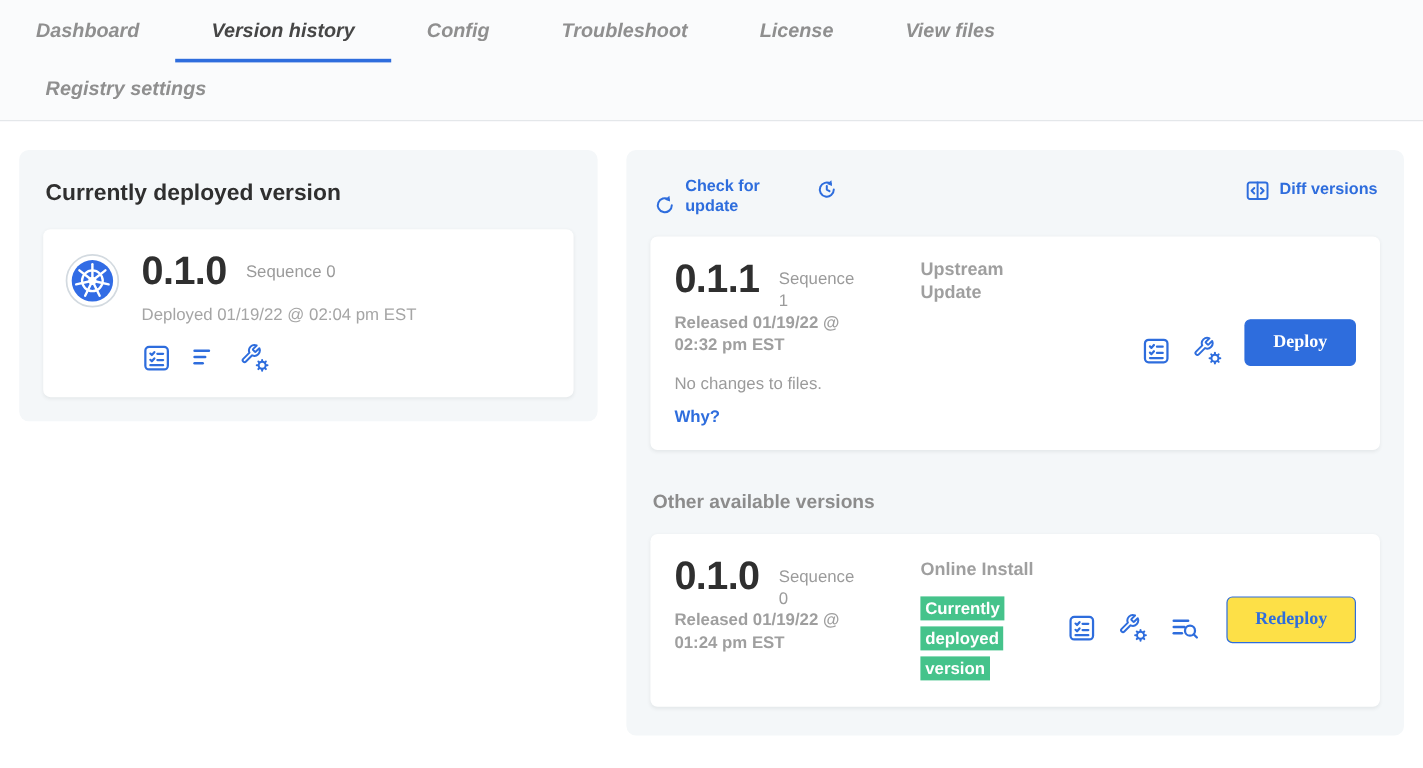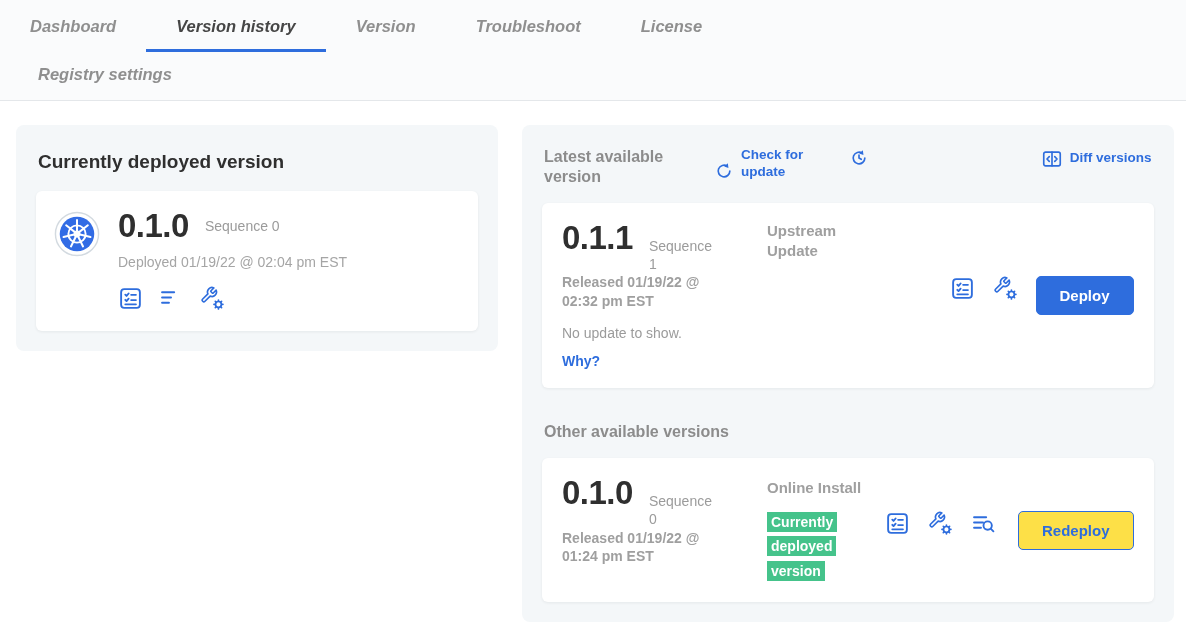--- a/index.html
+++ b/index.html
@@ -41,21 +41,21 @@
     background:#ffffff;border-radius:6px;
     box-shadow:0 1px 3px rgba(50,60,70,0.08);
   }
 
   
   .current-card{display:flex;gap:18px;padding:18px 20px 20px 18px;}
   .k8s{width:46px;height:46px;flex:0 0 auto;margin-top:2px;}
   .version-row{display:flex;align-items:flex-start;}
   .version-big{font-size:33px;font-weight:800;color:#2f2f2f;line-height:1.05;letter-spacing:-0.5px;}
   .sequence{font-size:14px;color:var(--gray-text);margin:8px 0 0 16px;line-height:1.3;}
-  .sequence.wrap{width:66px;margin-top:16px;}
+  .sequence.wrap{width:66px;}
   .deployed-line{font-size:14px;color:#a5a5a5;margin-top:10px;}
   .icon-row{display:flex;gap:16px;margin-top:16px;}
   .icon{color:var(--accent);display:inline-block;cursor:pointer;}
   .icon svg{display:block;}
 
   
   .right-header{display:flex;align-items:flex-start;gap:34px;padding:2px 2px 0 2px;}
   .right-header .gray-title{width:136px;flex:0 0 auto;}
   .hdr-link{
     display:flex;align-items:flex-end;gap:7px;color:var(--accent);
@@ -69,21 +69,21 @@
 
   
   .release-card{display:flex;align-items:flex-start;padding:18px 20px;margin-top:16px;}
   .rel-left{width:205px;flex:0 0 auto;}
   .released{font-size:14px;font-weight:700;color:#9f9f9f;margin-top:0;width:168px;line-height:1.35;}
   .rel-source{font-size:15px;font-weight:700;color:#9f9f9f;width:118px;line-height:1.3;flex:0 0 auto;}
   .rel-source-col{width:118px;flex:0 0 auto;}
   .mt-align{}
   .no-changes{font-size:14px;color:#9b9b9b;margin-top:14px;}
   .why{display:inline-block;font-size:14px;font-weight:700;color:var(--accent);margin-top:12px;cursor:pointer;text-decoration:none;}
-  .rel-actions{margin-left:auto;display:flex;align-items:flex-start;gap:18px;align-self:center;}
+  .rel-actions{margin-left:auto;display:flex;align-items:flex-end;gap:18px;align-self:center;font-family:Liberation Serif, serif;}
   .btn{
     font-family:inherit;font-size:15px;font-weight:700;border-radius:5px;
     padding:11px 23px;cursor:pointer;line-height:1;
   }
   .btn.primary{background:var(--accent);color:#ffffff;border:1px solid var(--accent);}
   .btn.secondary{background:#fde047;color:var(--accent);border:1px solid var(--accent);margin-left:4px;}
   .other-title{margin:34px 0 0 2px;}
   .badge-wrap{width:74px;margin-top:12px;line-height:1.55;}
   .badge{
     display:inline;background:var(--badge-green);color:#ffffff;
@@ -91,23 +91,24 @@
     -webkit-box-decoration-break:clone;box-decoration-break:clone;
   }
 </style>
 </head>
 <body>
 
 <nav class="nav">
   <div class="tab-row">
     <div class="tab">Dashboard</div>
     <div class="tab active">Version history</div>
-    <div class="tab">Version</div>
+    <div class="tab">Config</div>
     <div class="tab">Troubleshoot</div>
     <div class="tab">License</div>
+    <div class="tab">View files</div>
   </div>
   <div class="tab-row second">
     <div class="tab">Registry settings</div>
   </div>
 </nav>
 
 <div class="main">
 
   <section class="panel left">
     <h2 class="panel-title">Currently deployed version</h2>
@@ -172,21 +173,20 @@
             </svg>
           </span>
         </div>
       </div>
     </div>
   </section>
 
   <section class="panel right">
 
     <div class="right-header">
-      <h3 class="gray-title" style="margin:0">Latest available version</h3>
 
       <a class="hdr-link">
         <span class="icon">
           <svg viewBox="0 0 24 24" width="20" height="20">
             <path d="M19 12a7 7 0 1 1-3.1-5.8" fill="none" stroke="currentColor" stroke-width="2" stroke-linecap="round"></path>
             <polygon points="16.6,2.6 17.3,8.4 12.2,6.5" fill="currentColor"></polygon>
           </svg>
         </span>
         <span class="lbl w70">Check for update</span>
       </a>
@@ -214,21 +214,21 @@
       </a>
     </div>
 
     <div class="card release-card">
       <div class="rel-left">
         <div class="version-row">
           <span class="version-big">0.1.1</span>
           <span class="sequence wrap">Sequence 1</span>
         </div>
         <div class="released">Released 01/19/22 @ 02:32 pm EST</div>
-        <div class="no-changes">No update to show.</div>
+        <div class="no-changes">No changes to files.</div>
         <a class="why">Why?</a>
       </div>
 
       <div class="rel-source mt-align">Upstream Update</div>
 
       <div class="rel-actions">
         <span class="icon">
           <svg viewBox="0 0 24 24" width="25" height="25" fill="none" stroke="currentColor" stroke-width="1.8" stroke-linecap="round" stroke-linejoin="round">
             <rect x="3" y="3" width="18" height="18" rx="3"></rect>
             <path d="M7 8.3l1.2 1.2 2-2.3"></path>

